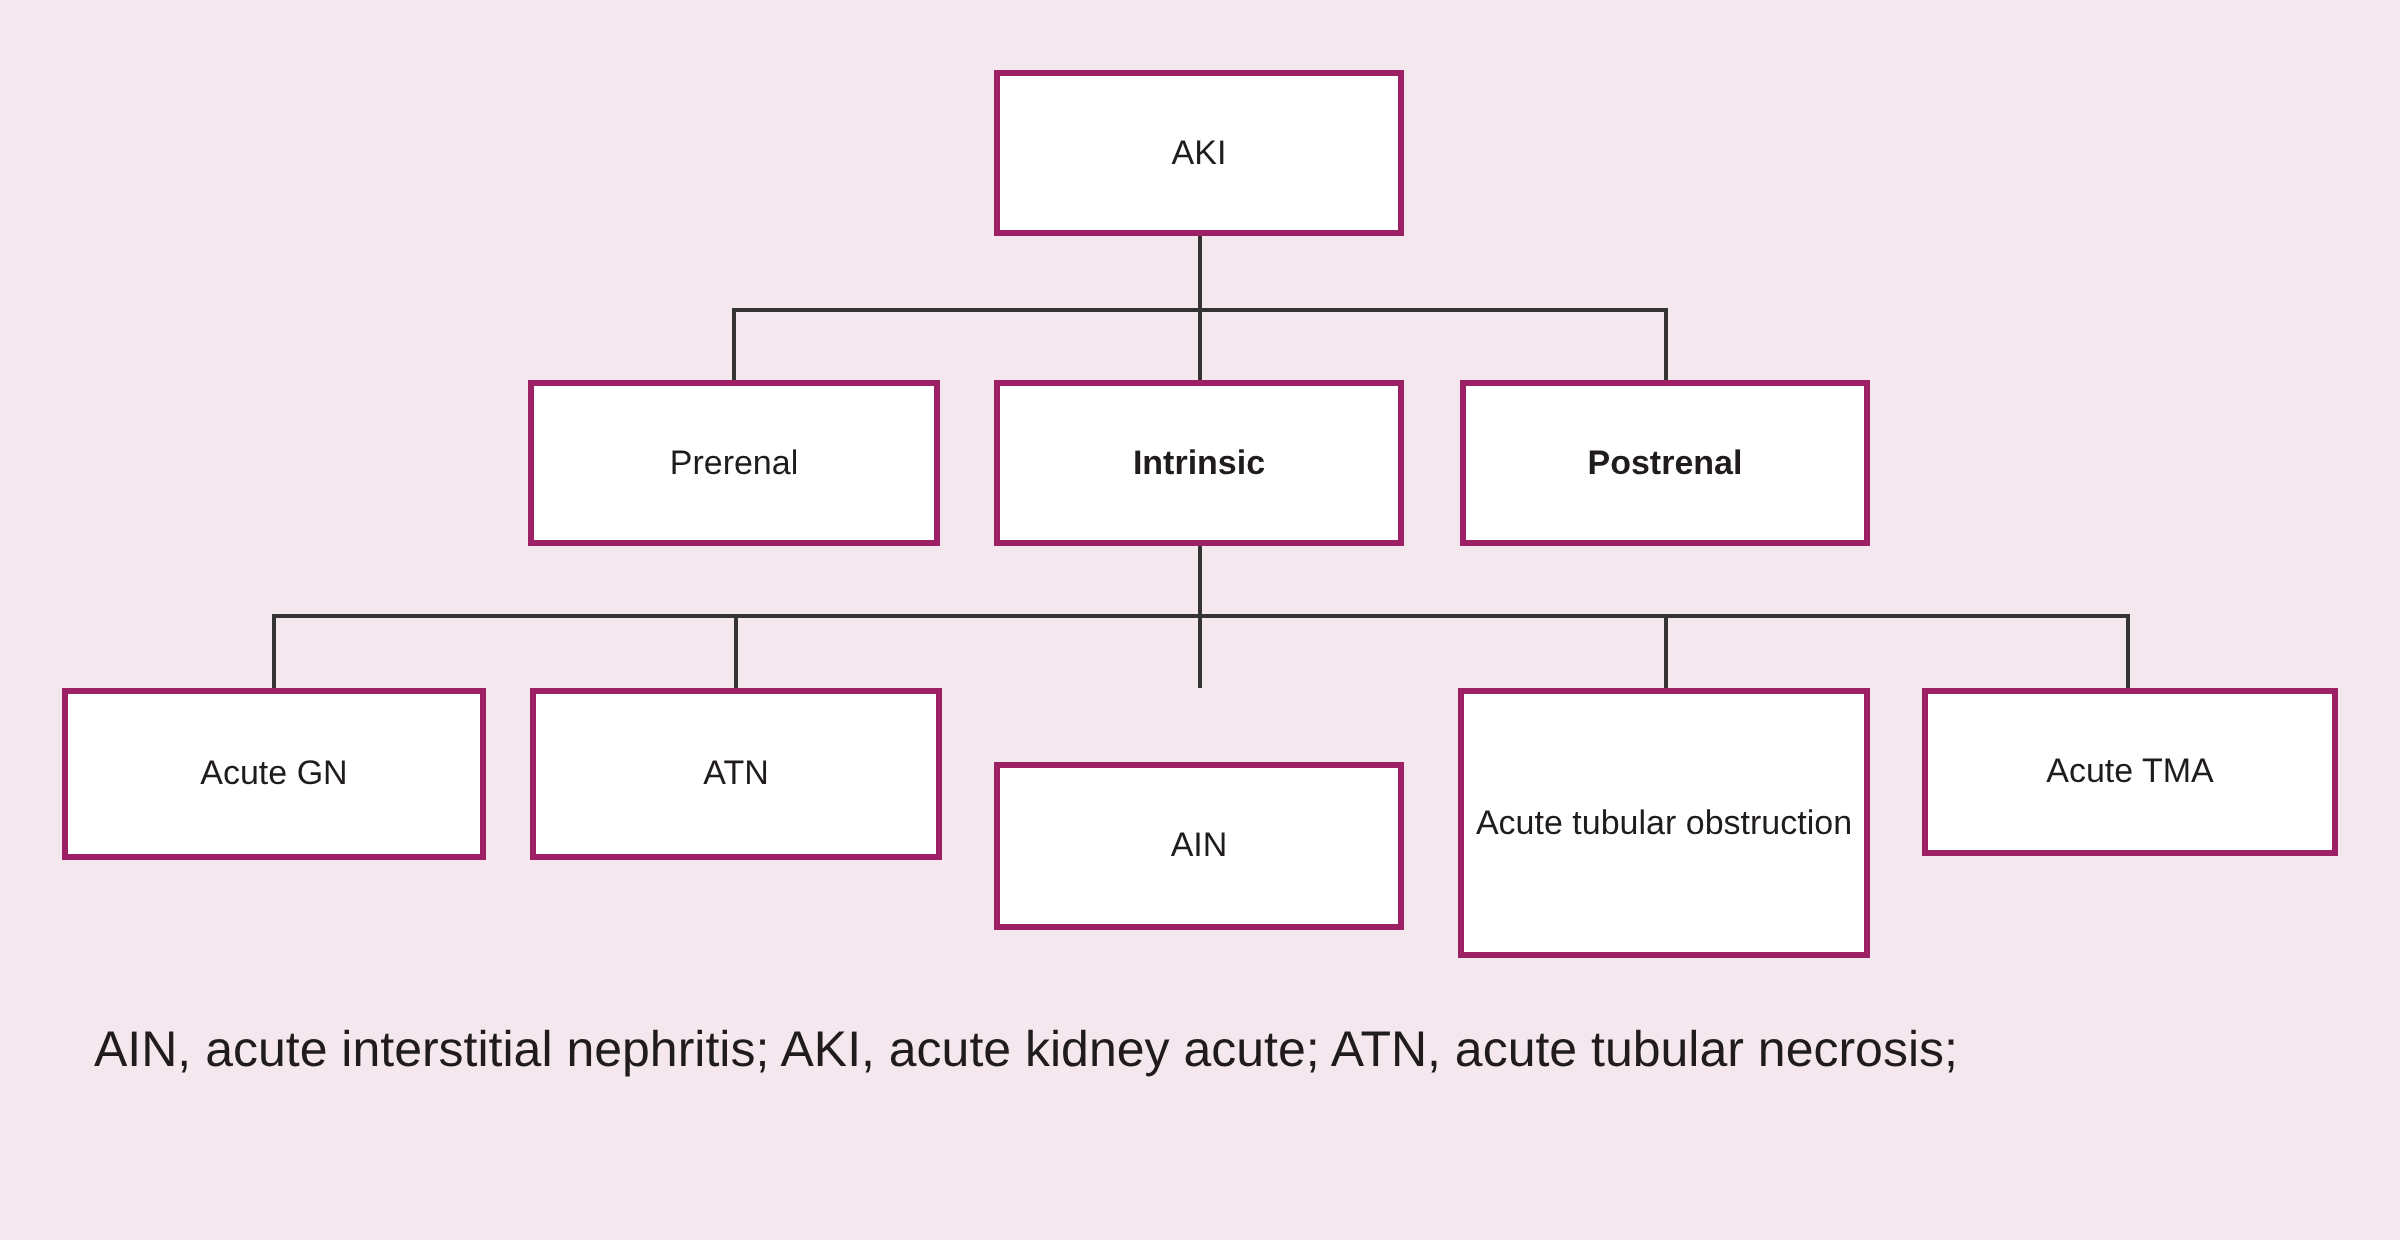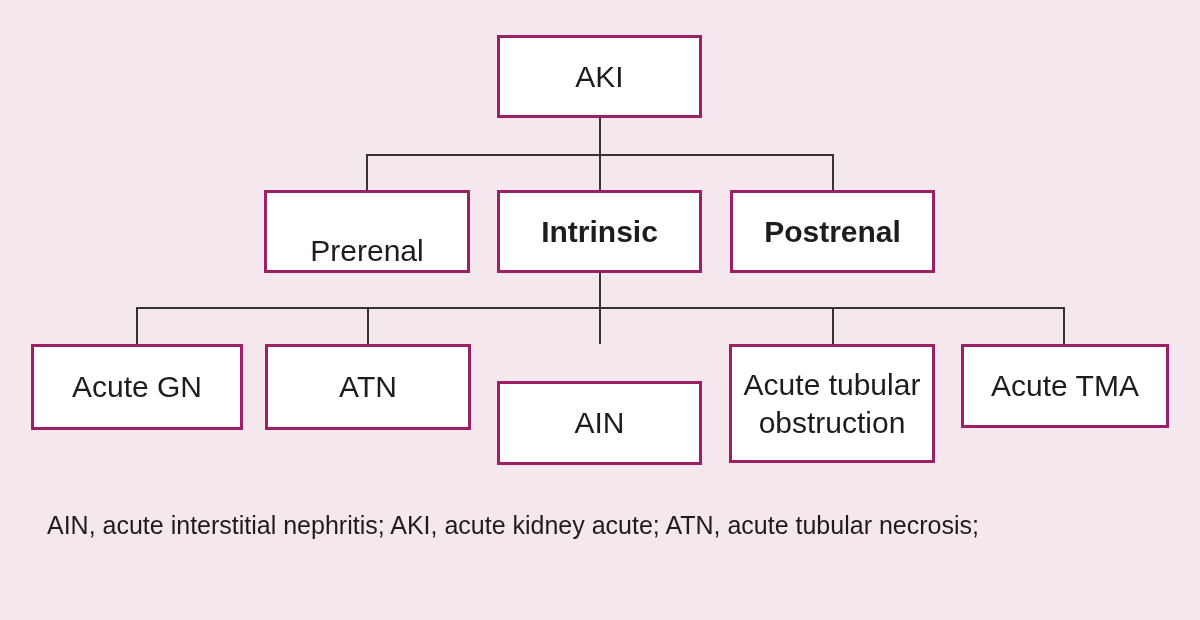--- a/index.html
+++ b/index.html
@@ -17,48 +17,48 @@
   }
   .node {
     position: absolute;
     background: #ffffff;
     border: 3px solid #9c2063;
     box-sizing: border-box;
     display: flex;
     align-items: center;
     justify-content: center;
     text-align: center;
-    font-size: 30px;
+    font-size: 17px;
     line-height: 38px;
     color: #201c1e;
     padding: 0 0;
   }
   .line {
     position: absolute;
     background: #343434;
   }
   .line.h { height: 2px; }
   .line.v { width: 2px; }
   .legend {
     position: absolute;
     left: 47px;
     top: 509px;
     font-size: 25px;
     line-height: 33px;
     color: #201c1e;
   }
   
   #node-aki        { left: 497px; top: 35px;  width: 205px; height: 83px;  }
-  #node-prerenal   { left: 264px; top: 190px; width: 206px; height: 83px; align-items: flex-end;  }
+  #node-prerenal   { left: 264px; top: 190px; width: 206px; height: 83px;  }
   #node-intrinsic  { left: 497px; top: 190px; width: 205px; height: 83px; font-weight: bold;  }
   #node-postrenal  { left: 730px; top: 190px; width: 205px; height: 83px; font-weight: bold;  }
   #node-acute-gn   { left: 31px;  top: 344px; width: 212px; height: 86px;  }
   #node-atn        { left: 265px; top: 344px; width: 206px; height: 86px;  }
   #node-ain        { left: 497px; top: 344px; width: 205px; height: 84px; margin-top: 37px;  }
-  #node-ato        { left: 729px; top: 344px; width: 206px; height: 119px; }
+  #node-ato        { left: 729px; top: 344px; width: 206px; height: 135px; }
   #node-acute-tma  { left: 961px; top: 344px; width: 208px; height: 84px;  }
 </style>
 </head>
 <body>
 
 <div class="canvas">
 
   <div class="node" id="node-aki">
     <span>AKI</span>
   </div>

